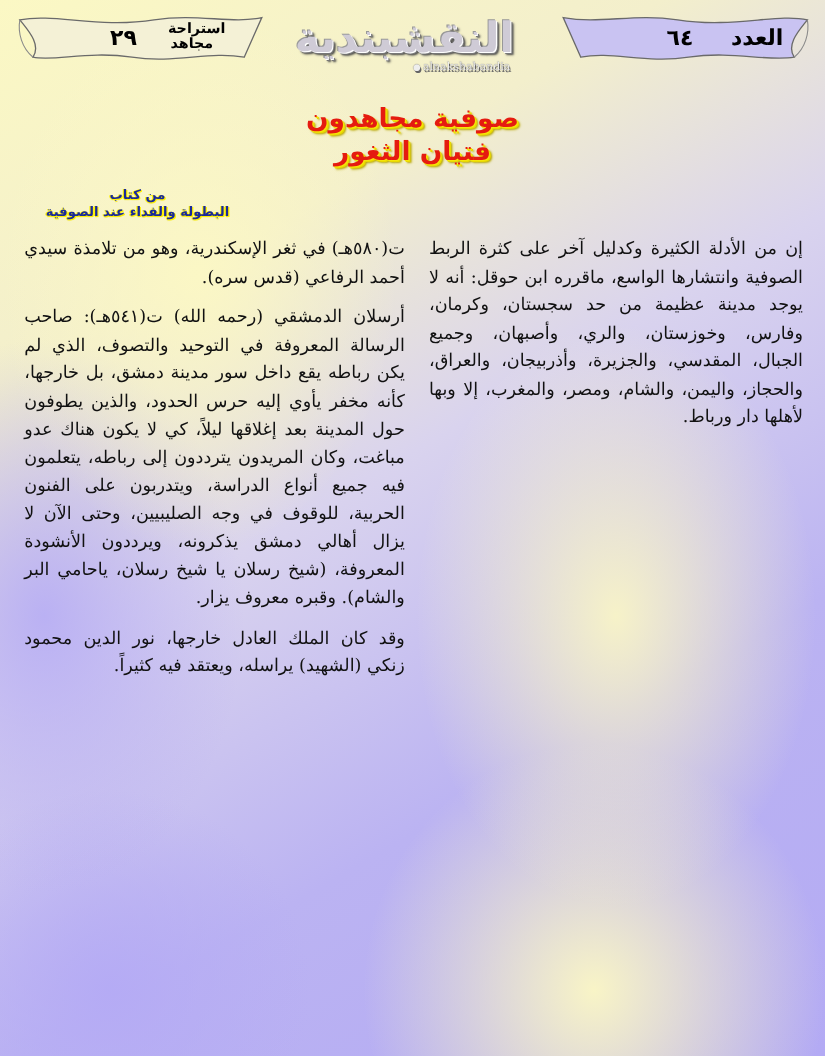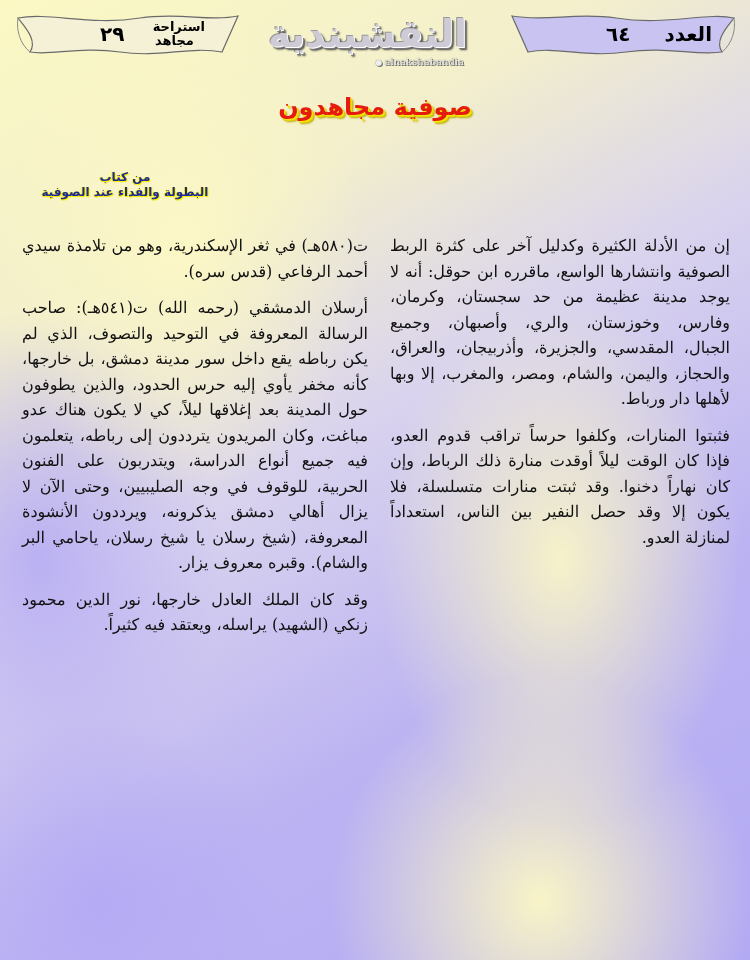--- a/index.html
+++ b/index.html
@@ -60,21 +60,21 @@
   
   .source { position: absolute; left: 20px; width: 210px; top: 170px; text-align: center; direction: rtl; }
   .source .s-line {
     font-weight: bold; font-size: 12px; line-height: 15px; color: #1a2a9a;
     text-shadow: 1px 1px 0 #fff200, -1px 0 0 #fff200, 0 1px 1px #e6d900;
   }
 
   
   .col {
     position: absolute; direction: rtl; text-align: justify;
-    font-family: "DejaVu Serif", serif; font-size: 16px; line-height: 25.5px; color: #111; margin-top: 20px;
+    font-family: "DejaVu Serif", serif; font-size: 16px; line-height: 25.5px; color: #111;
   }
   .col p { margin: 0 0 11px 0; text-align-last: right; }
   .col-right { left: 390px; top: 213px; width: 340px; }
   .col-left { left: 22px; top: 213px; width: 346px; }
 </style>
 </head>
 <body>
 
 <div class="bg-layer"></div>
 
@@ -99,29 +99,29 @@
   <svg class="ribbon" viewBox="0 0 236 44" preserveAspectRatio="none">
     <path d="M6,4 C40,10 70,0 110,6 C160,14 200,0 228,6 C222,14 208,28 216,40 C190,44 160,34 120,40 C80,46 50,34 22,40 Z" fill="#c9c3f2" stroke="#6a6a6a" stroke-width="1.2"></path>
     <path d="M216,40 C226,32 230,18 228,6" fill="none" stroke="#8a8a8a" stroke-width="1"></path>
   </svg>
   <span class="btxt lbl">العدد</span>
   <span class="btxt num">٦٤</span>
 </div>
 
 <div class="title">
   <div class="t-line">صوفية مجاهدون</div>
+  <div class="t-line">فتيان الثغور</div>
 </div>
 
 <div class="source">
   <div class="s-line">من كتاب</div>
   <div class="s-line">البطولة والفداء عند الصوفية</div>
 </div>
 
 <div class="col col-right">
   <p>إن من الأدلة الكثيرة وكدليل آخر على كثرة الربط الصوفية وانتشارها الواسع، ماقرره ابن حوقل: أنه لا يوجد مدينة عظيمة من حد سجستان، وكرمان، وفارس، وخوزستان، والري، وأصبهان، وجميع الجبال، المقدسي، والجزيرة، وأذربيجان، والعراق، والحجاز، واليمن، والشام، ومصر، والمغرب، إلا وبها لأهلها دار ورباط.</p>
-  <p>فثبتوا المنارات، وكلفوا حرساً تراقب قدوم العدو، فإذا كان الوقت ليلاً أوقدت منارة ذلك الرباط، وإن كان نهاراً دخنوا. وقد ثبتت منارات متسلسلة، فلا يكون إلا وقد حصل النفير بين الناس، استعداداً لمنازلة العدو.</p>
 </div>
 
 <div class="col col-left">
   <p>ت(٥٨٠هـ) في ثغر الإسكندرية، وهو من تلامذة سيدي أحمد الرفاعي (قدس سره).</p>
   <p>أرسلان الدمشقي (رحمه الله) ت(٥٤١هـ): صاحب الرسالة المعروفة في التوحيد والتصوف، الذي لم يكن رباطه يقع داخل سور مدينة دمشق، بل خارجها، كأنه مخفر يأوي إليه حرس الحدود، والذين يطوفون حول المدينة بعد إغلاقها ليلاً، كي لا يكون هناك عدو مباغت، وكان المريدون يترددون إلى رباطه، يتعلمون فيه جميع أنواع الدراسة، ويتدربون على الفنون الحربية، للوقوف في وجه الصليبيين، وحتى الآن لا يزال أهالي دمشق يذكرونه، ويرددون الأنشودة المعروفة، (شيخ رسلان يا شيخ رسلان، ياحامي البر والشام). وقبره معروف يزار.</p>
   <p style="margin-bottom:2px">وقد كان الملك العادل خارجها، نور الدين محمود زنكي (الشهيد) يراسله، ويعتقد فيه كثيراً.</p>
 </div>
 
 </body></html>

